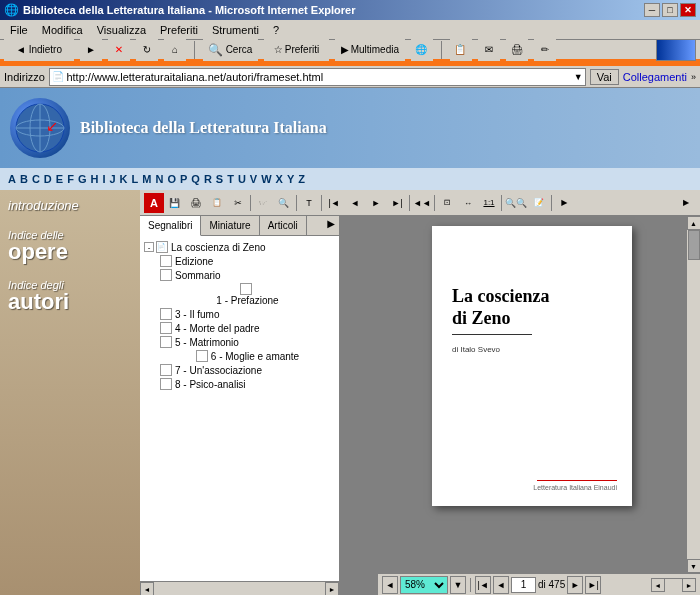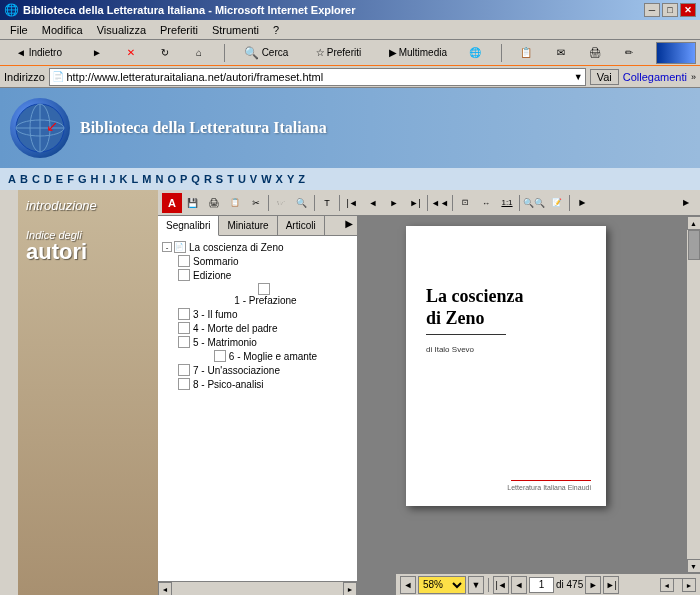--- a/index.html
+++ b/index.html
@@ -45,22 +45,22 @@
       cursor: pointer;
     }
 
     
     .toolbar {
       background: #d4d0c8;
       height: 26px;
       display: flex;
       align-items: center;
       padding: 0 4px;
-      gap: 12px;
-      border-bottom: 1px solid #f97316;
+      gap: 6px;
+      border-bottom: 7px solid #f97316;
     }
     .tb-btn {
       height: 22px;
       min-width: 22px;
       background: #d4d0c8;
       border: 1px solid transparent;
       cursor: pointer;
       display: flex; align-items: center; justify-content: center;
       font-size: 10px;
       padding: 0 3px;
@@ -143,21 +143,20 @@
       font-weight: bold;
       color: #003366;
     }
     .alpha-nav a { color: #003366; text-decoration: none; cursor: pointer; font-size: 11px; font-weight: bold; }
 
     
     .content-area {
       display: flex;
       flex: 1;
       overflow: hidden;
-      margin-left: 18px;
     }
 
     
     .left-sidebar {
       width: 140px;
       background: linear-gradient(to bottom, #c8b89a, #a89070);
       display: flex;
       flex-direction: column;
       padding: 0;
     }
@@ -269,21 +268,21 @@
       cursor: pointer;
       background: white;
     }
 
     
     .pdf-doc-area {
       flex: 1;
       background: #808080;
       display: flex;
       align-items: flex-start;
-      justify-content: flex-start;
+      justify-content: center;
       padding: 10px;
       overflow: hidden;
     }
     .pdf-page {
       background: white;
       width: 200px;
       height: 280px;
       box-shadow: 3px 3px 8px rgba(0,0,0,0.5);
       display: flex;
       flex-direction: column;
@@ -332,21 +331,21 @@
       align-items: center;
       padding: 0 4px;
       gap: 2px;
       border-top: 1px solid #808080;
       font-size: 10px;
     }
     .pdf-zoom-select {
       height: 18px;
       font-size: 10px;
       border: 1px solid #808080;
-      background: #fde047;
+      background: #5eead4;
     }
     .pdf-nav-btn {
       height: 18px;
       min-width: 16px;
       background: #d4d0c8;
       border: 1px solid #808080;
       cursor: pointer;
       display: flex; align-items: center; justify-content: center;
       font-size: 9px;
     }
@@ -497,20 +496,24 @@
     <a>X</a>
     <a>Y</a>
     <a>Z</a>
   </div>
 
   <div class="content-area">
 
     <div class="left-sidebar">
       <div class="sidebar-item">
         <span class="sidebar-intro">introduzione</span>
+      </div>
+      <div class="sidebar-item">
+        <div class="sidebar-section-title">Indice delle</div>
+        <div class="sidebar-section-big">opere</div>
       </div>
       <div class="sidebar-item">
         <div class="sidebar-authors-title">Indice degli</div>
         <div class="sidebar-authors-big">autori</div>
       </div>
     </div>
 
     <div class="pdf-area">
 
       <div class="pdf-toolbar">
@@ -556,25 +559,25 @@
           <div class="bookmark-tree">
 
             <div class="bookmark-item">
               <div class="bm-expand">-</div>
               <div class="bm-icon">📄</div>
               <span class="bm-text">La coscienza di Zeno</span>
             </div>
 
             <div class="bookmark-item" style="padding-left:16px;">
               <div class="bm-icon" style="width:12px;height:12px;border:1px solid #999;background:white;margin-right:3px;"></div>
+              <span class="bm-text">Edizione</span>
+            </div>
+            <div class="bookmark-item" style="padding-left:16px;">
+              <div class="bm-icon" style="width:12px;height:12px;border:1px solid #999;background:white;margin-right:3px;"></div>
               <span class="bm-text">Sommario</span>
-            </div>
-            <div class="bookmark-item" style="padding-left:16px;">
-              <div class="bm-icon" style="width:12px;height:12px;border:1px solid #999;background:white;margin-right:3px;"></div>
-              <span class="bm-text">Edizione</span>
             </div>
             <div class="bookmark-item" style="padding-left:16px;flex-direction:column;">
               <div class="bm-icon" style="width:12px;height:12px;border:1px solid #999;background:white;margin-right:3px;"></div>
               <span class="bm-text">1 - Prefazione</span>
             </div>
             <div class="bookmark-item" style="padding-left:16px;">
               <div class="bm-icon" style="width:12px;height:12px;border:1px solid #999;background:white;margin-right:3px;"></div>
               <span class="bm-text">3 - Il fumo</span>
             </div>
             <div class="bookmark-item" style="padding-left:16px;">

